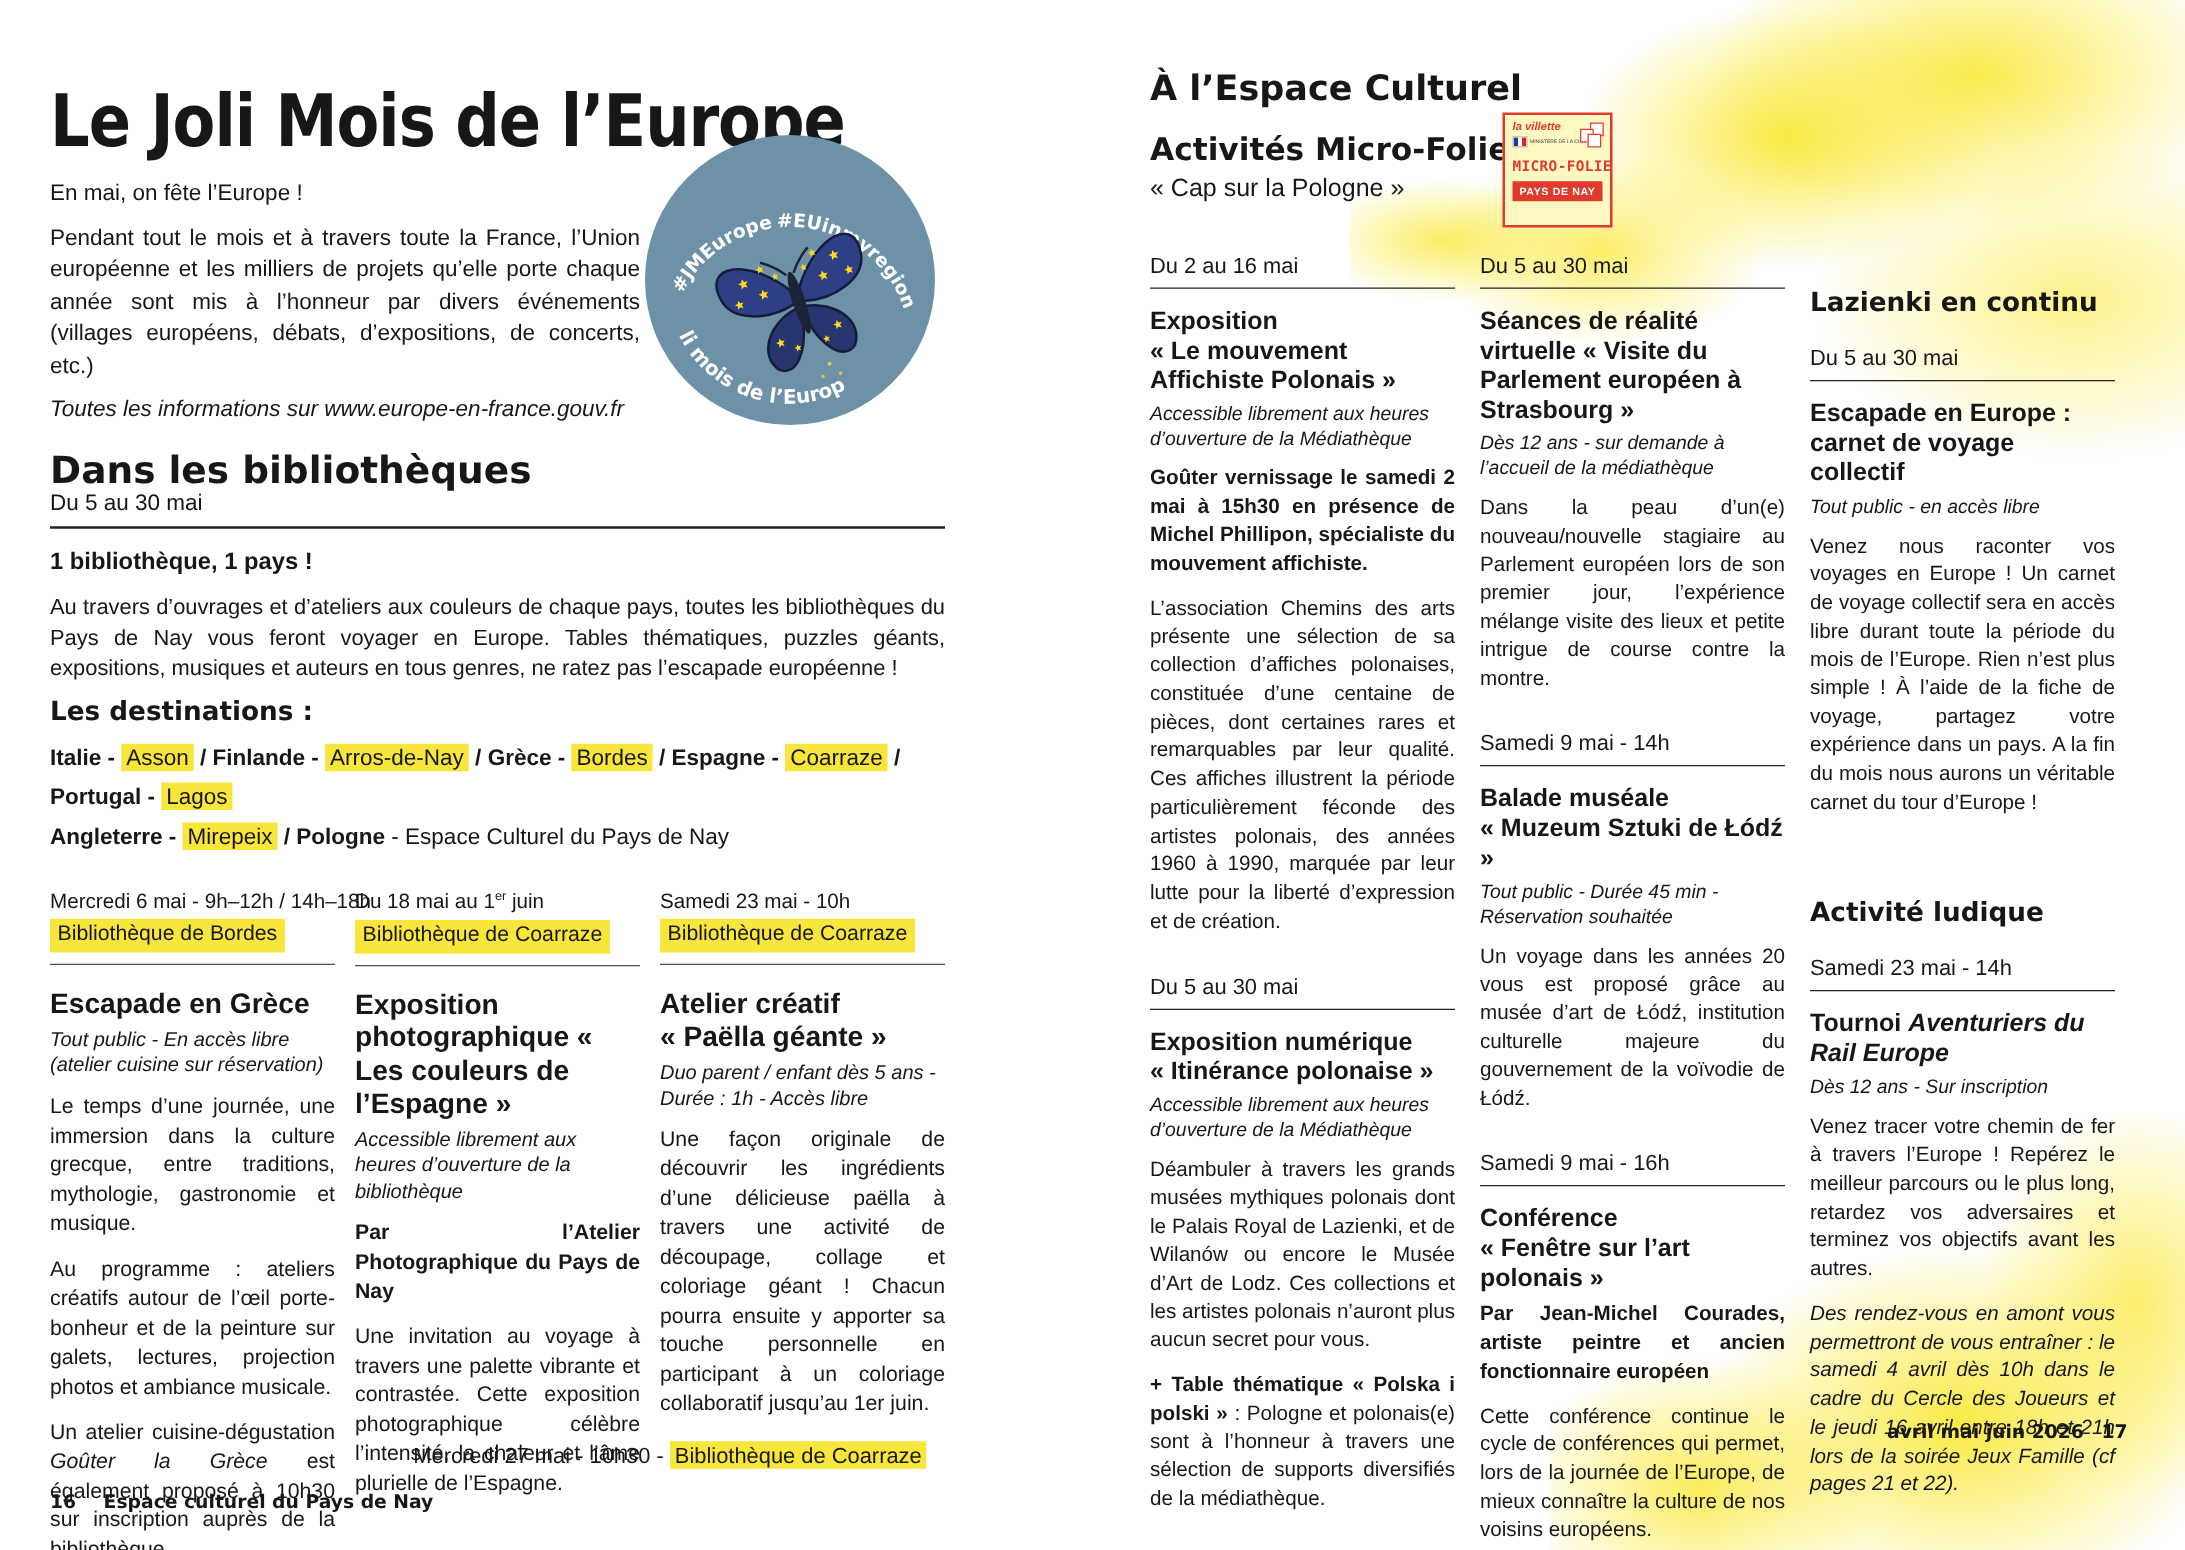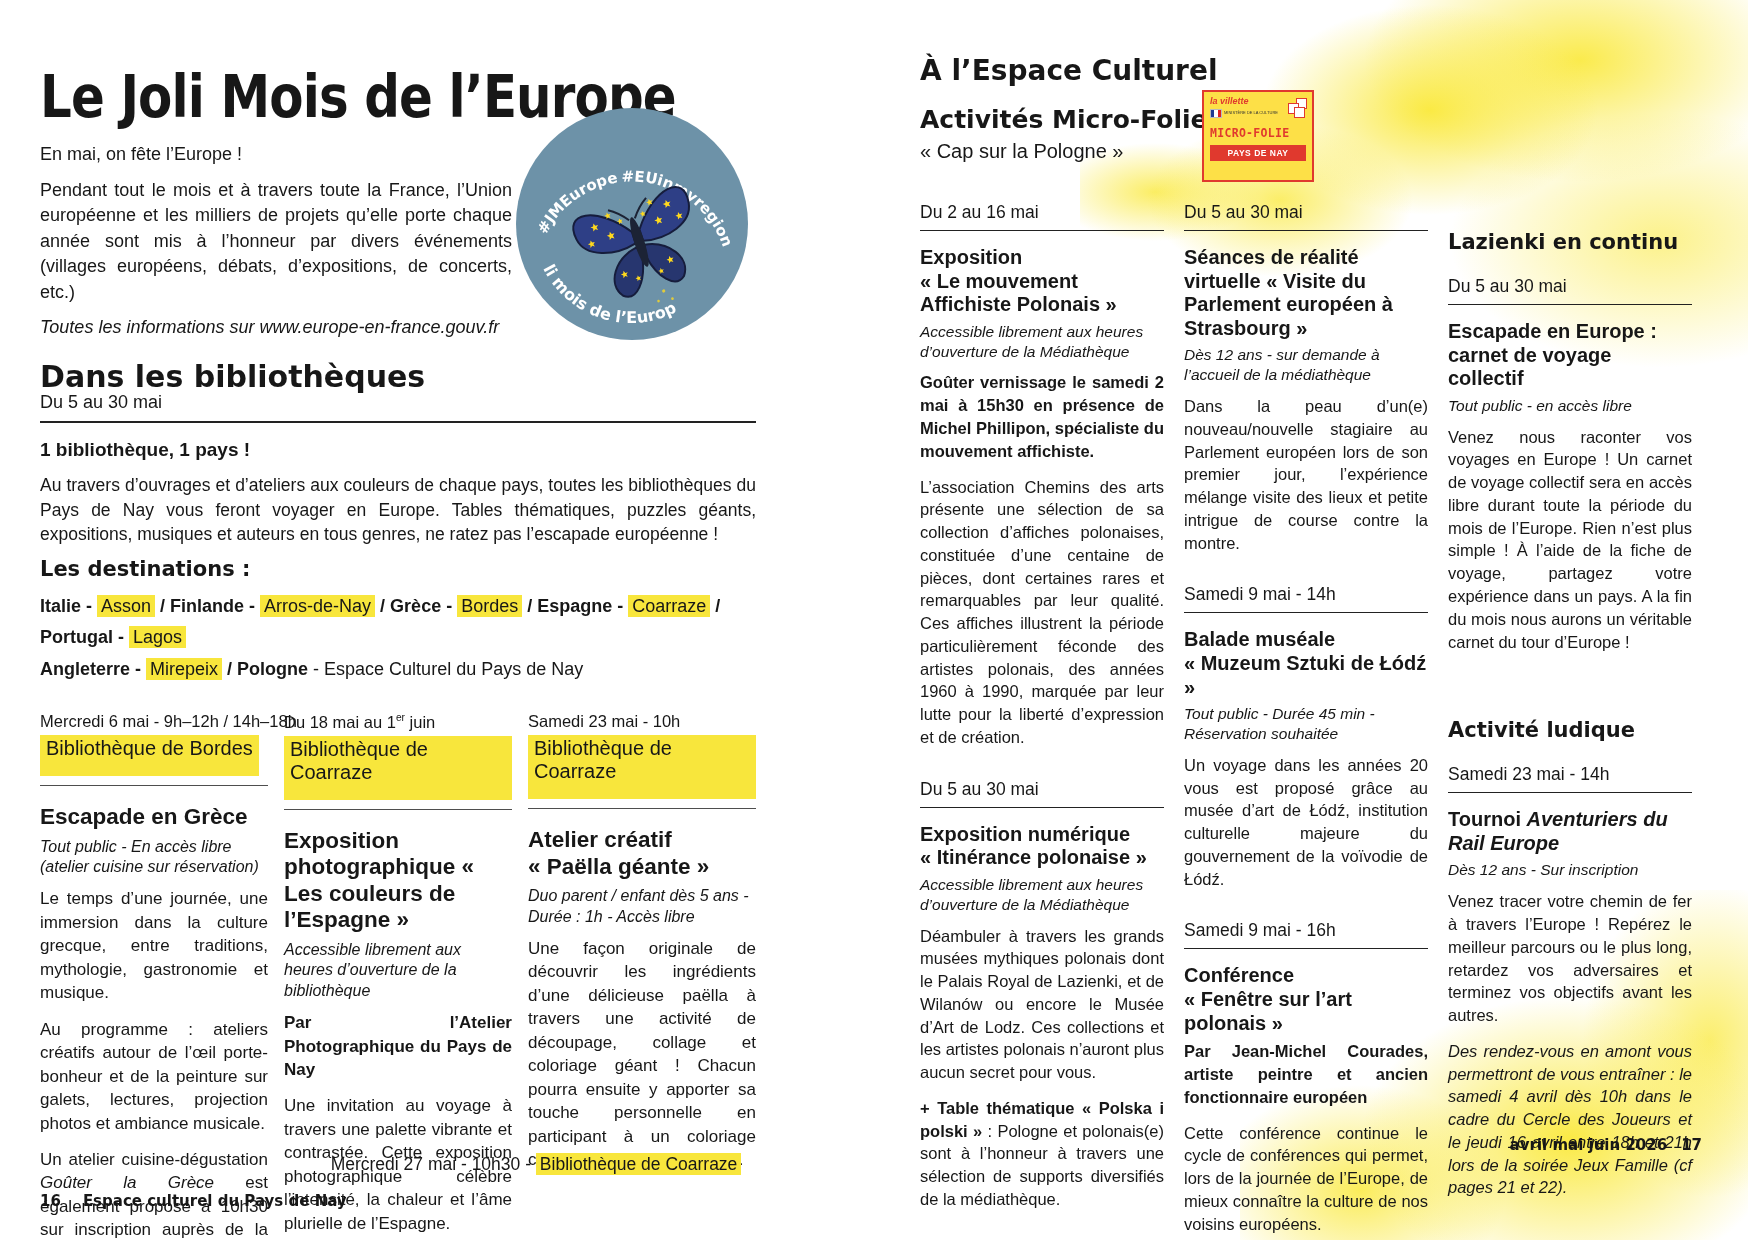--- a/index.html
+++ b/index.html
@@ -46,35 +46,35 @@
   #lp-main{left:40px;top:392px;width:716px;}
   .main-date{font-size:18px;padding-bottom:8px;border-bottom:2px solid #222;margin-bottom:16px;}
   #lp-main h2{font-size:25px;margin:0 0 5px;font-weight:bold;}
   #lp-main h4{font-size:19px;margin:0 0 12px;font-weight:bold;}
   #lp-main .body{font-size:17.5px;line-height:1.4;text-align:justify;margin-bottom:10px;}
   #lp-main .dest-label{font-size:21px;margin:4px 0 10px;}
   .dest-line{font-size:18px;line-height:1.75;}
   #lp-cols{left:40px;top:712px;width:716px;display:flex;gap:16px;}
   #lp-cols .col{width:228px;flex:0 0 228px;}
   .ldate{font-size:16.5px;margin-bottom:4px;white-space:nowrap;}
-  .lib{display:inline-block;background:#f8e63c;font-size:20px;padding:2px 6px 16px;}
+  .lib{display:inline-block;background:#f8e63c;font-size:17px;padding:2px 6px 5px;}
   .lrule{border-bottom:1.5px solid #4e4e4e;margin:9px 0 18px;}
   .evt-h{font-family:"Liberation Sans",sans-serif;font-weight:bold;white-space:pre-line;line-height:1.18;}
   #lp-cols .evt-h{font-size:22.5px;margin:0 0 6px;}
   .det{font-style:italic;line-height:1.28;margin-bottom:10px;}
   #lp-cols .det{font-size:16px;}
   #lp-cols p.body{font-size:17px;line-height:1.38;text-align:justify;margin-bottom:13px;}
   .lead-b{font-weight:bold;}
   #lp-note{left:315px;top:1151px;width:442px;text-align:center;font-size:17.5px;line-height:1.55;}
   
   #rp-head{left:920px;top:54px;width:780px;}
   #rp-head h1{font-size:28px;margin:0 0 18px;}
   #rp-head h2{font-size:25px;margin:0 0 6px;}
   #rp-head .sub{font-size:20px;}
-  #mf-logo{position:absolute;left:282px;top:36px;width:112px;height:92px;background:#fde047;
+  #mf-logo{position:absolute;left:282px;top:36px;width:88px;height:92px;background:#fef9c3;
     border:2px solid #e0392e;padding:5px 6px;box-sizing:border-box;}
   #mf-logo .brand{color:#e0392e;font-weight:bold;font-style:italic;font-size:9px;line-height:1;}
   #mf-logo .ministry{display:flex;align-items:center;gap:2px;margin-top:3px;}
   #mf-logo .flag{width:10px;height:7px;background:linear-gradient(90deg,#1f3a93 33%,#fff 33%,#fff 66%,#d22 66%);
     border:0.5px solid #bbb;}
   #mf-logo .ministry span{font-size:4px;color:#333;line-height:1.1;}
   #mf-logo .cubes{position:absolute;right:5px;top:6px;width:22px;height:20px;}
   #mf-logo .cube{position:absolute;width:9px;height:9px;border:1.2px solid #e0392e;background:#fff;}
   #mf-logo .cube.c1{right:0;top:0;}
   #mf-logo .cube.c2{right:8px;top:5px;}

